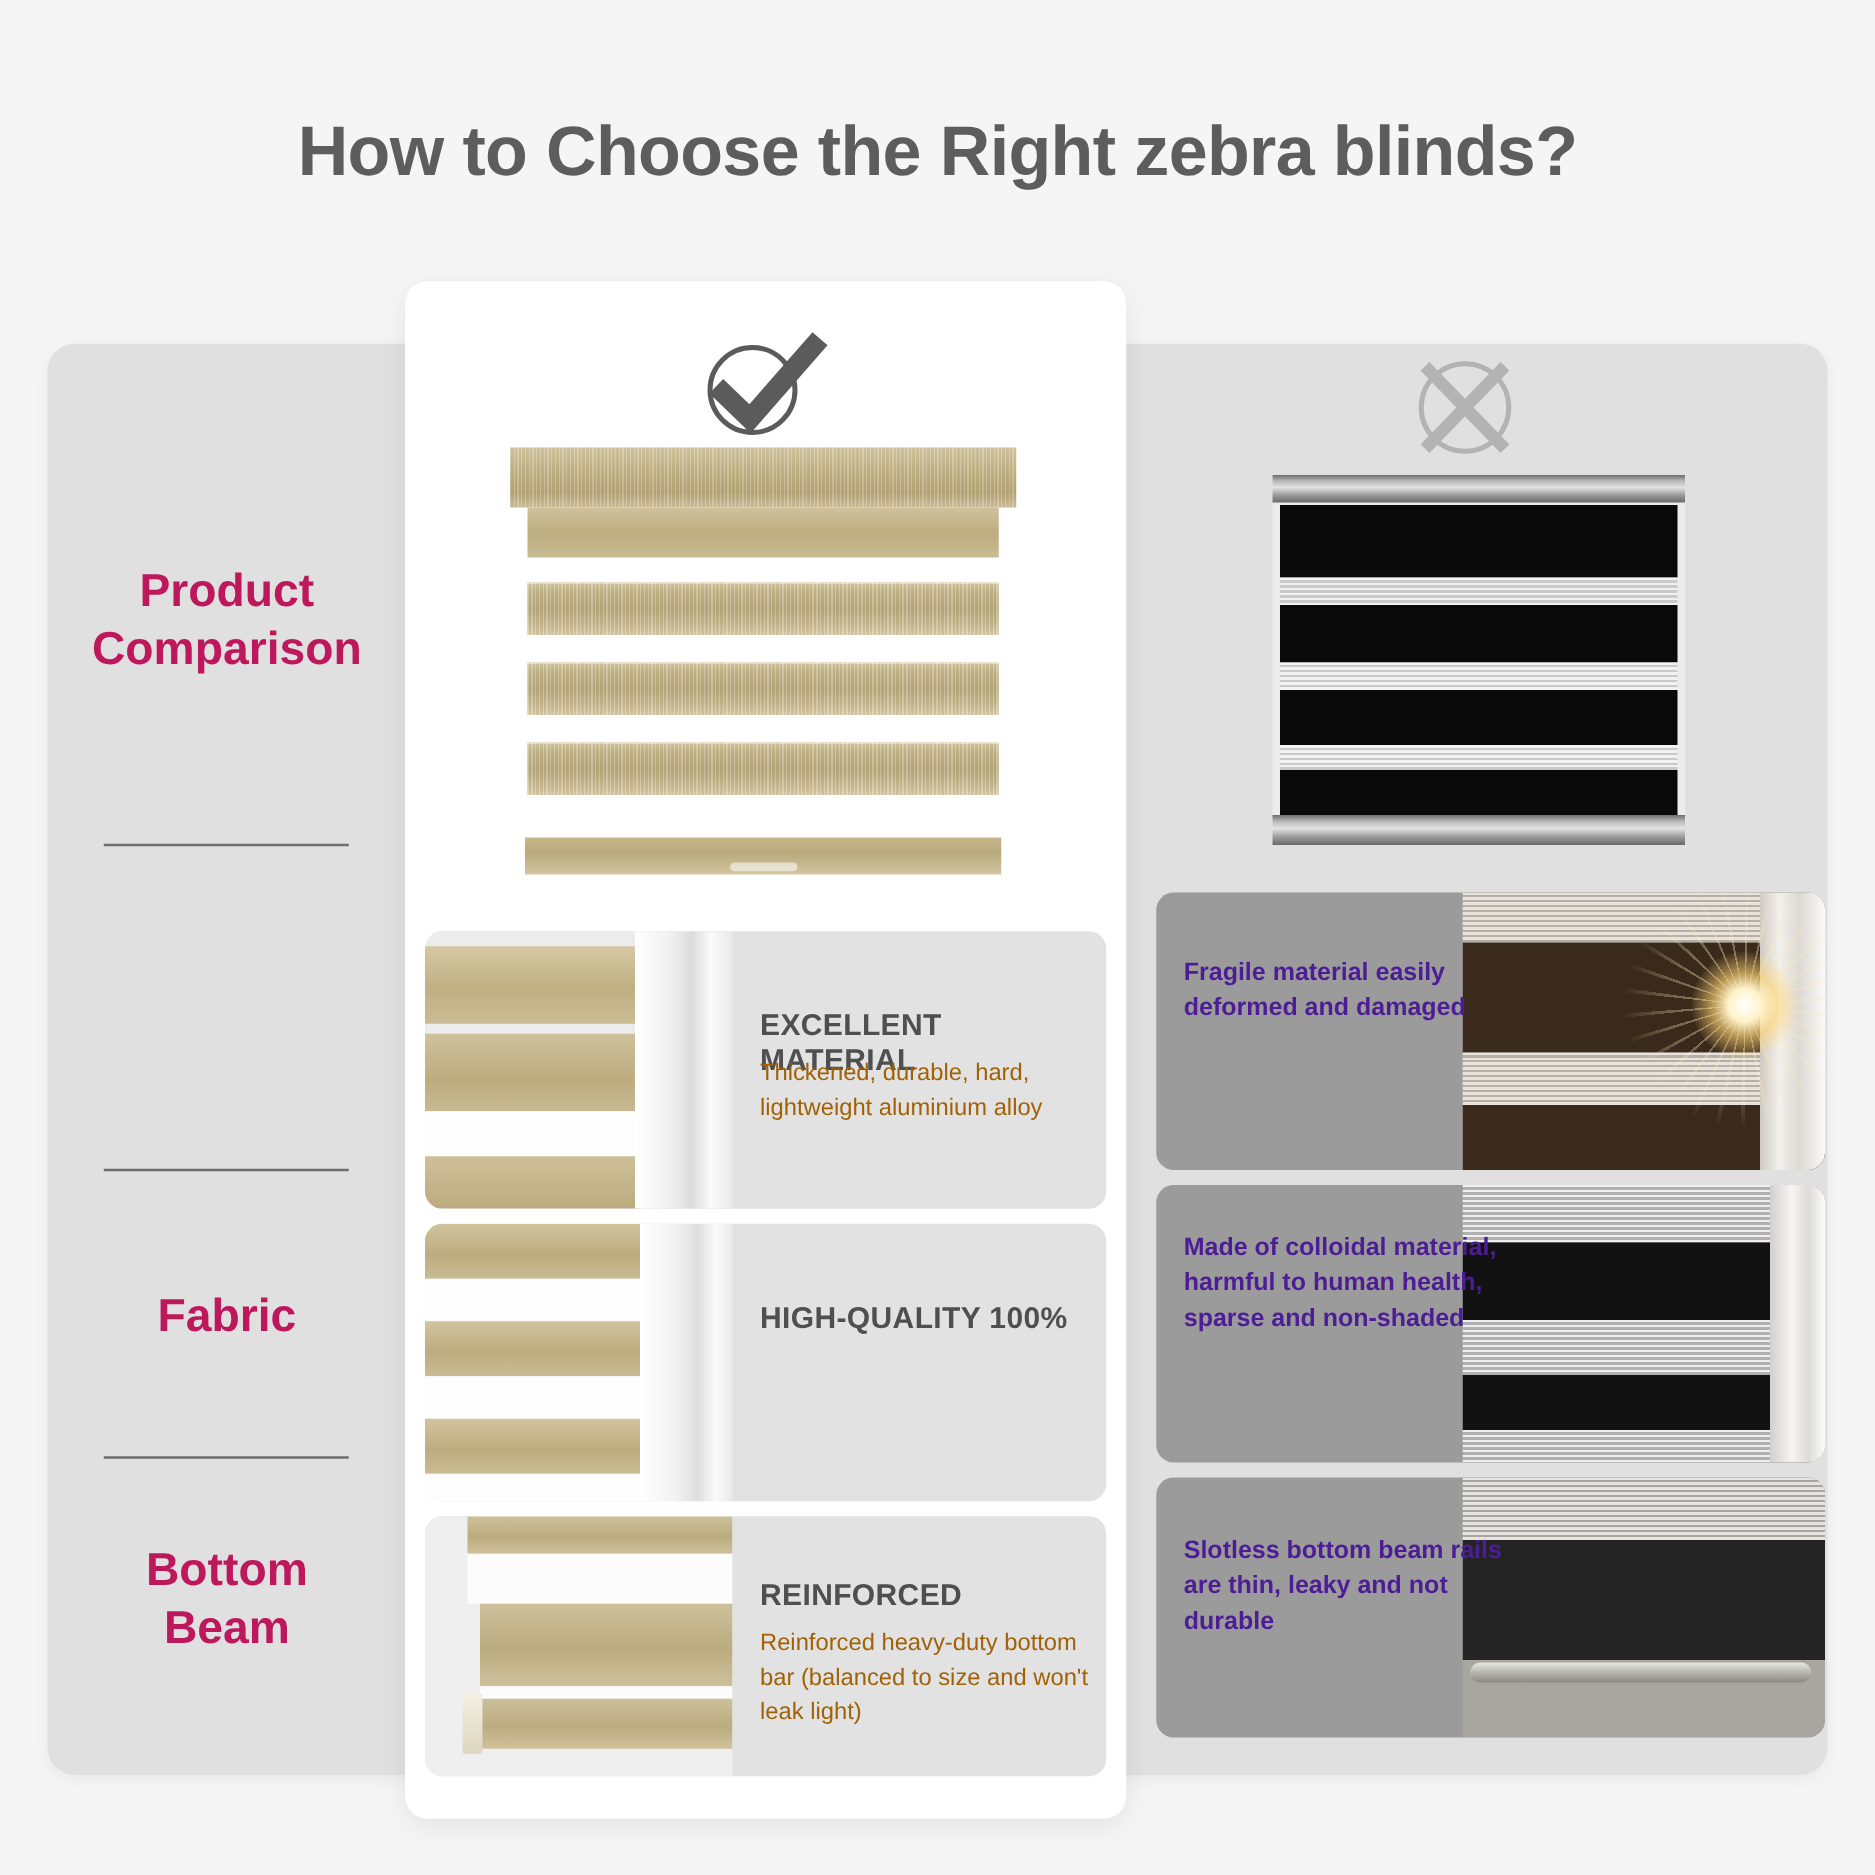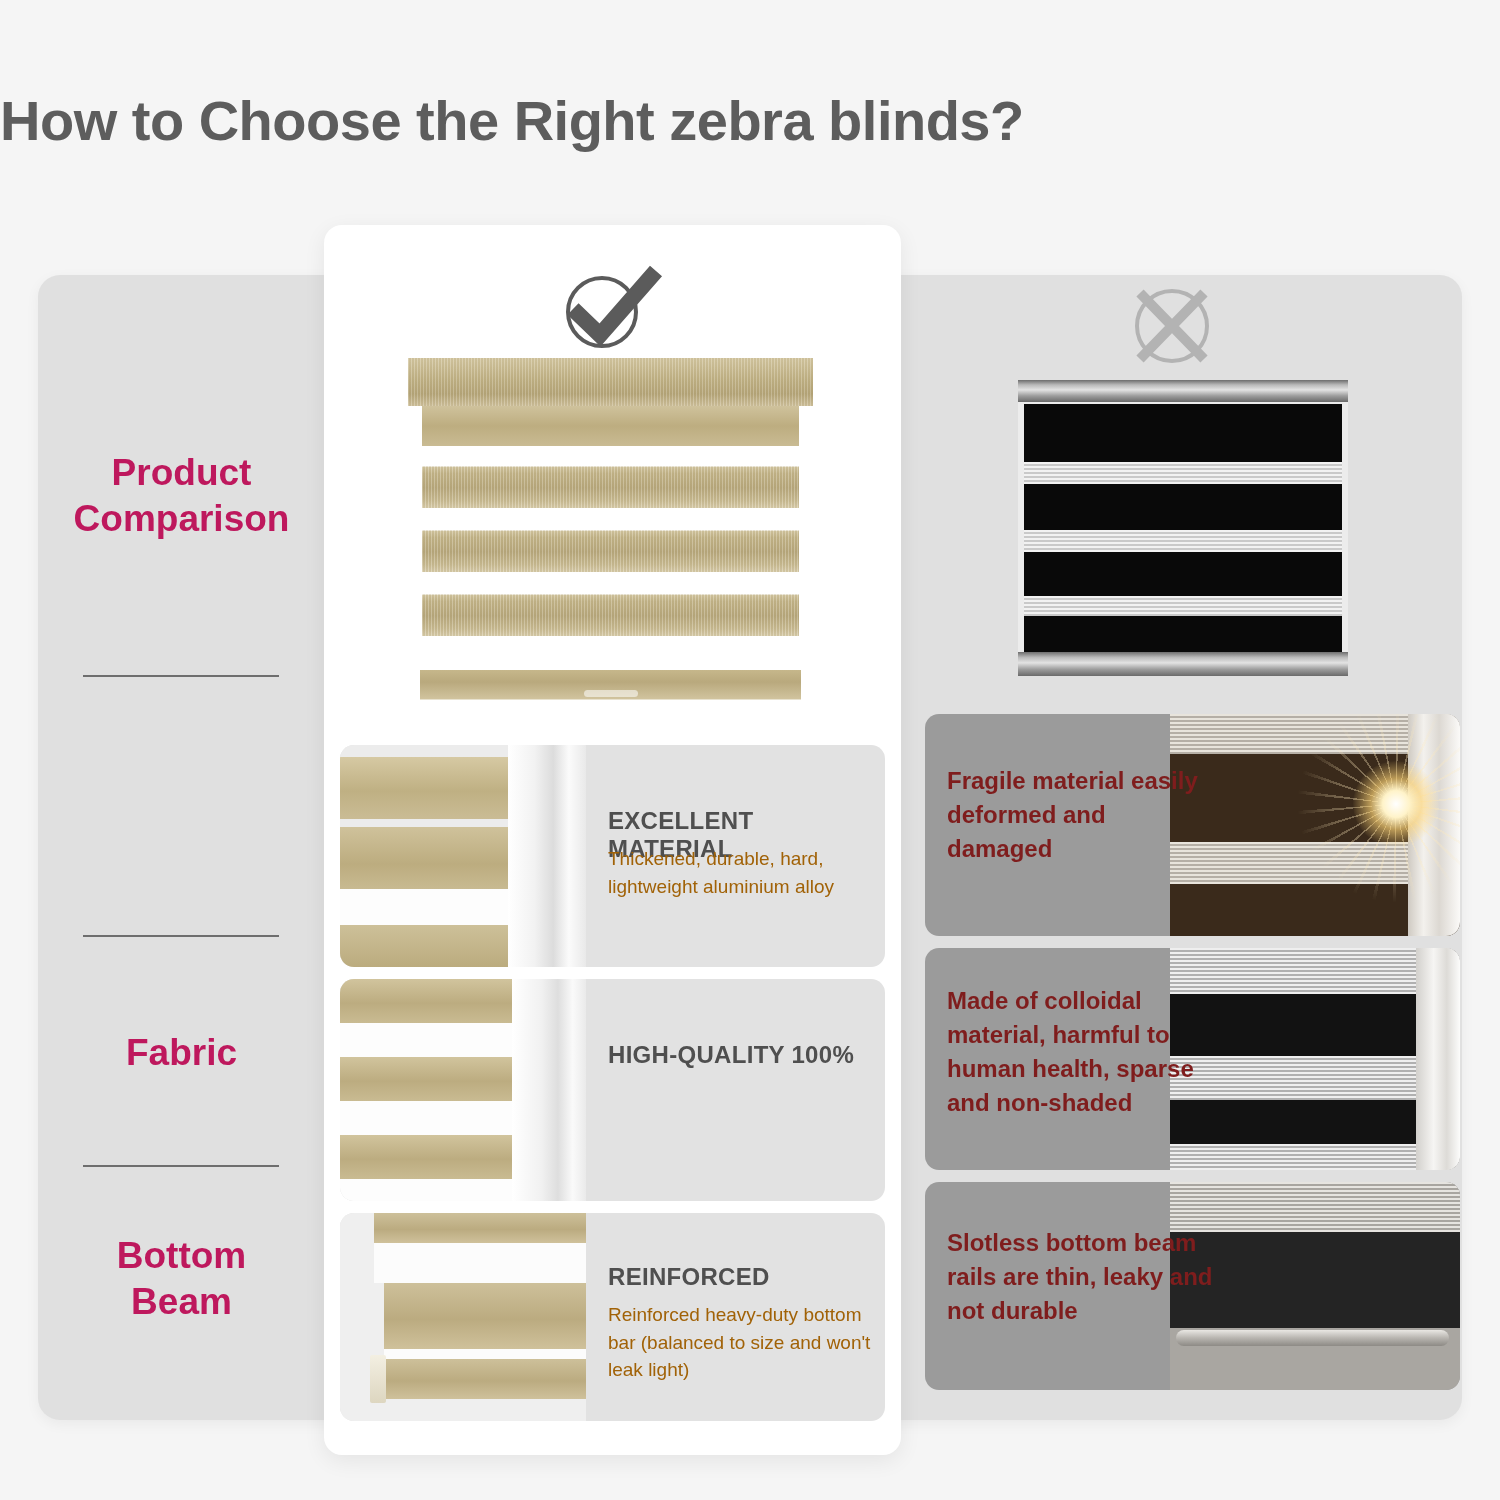--- a/index.html
+++ b/index.html
@@ -8,20 +8,21 @@
     width:1500px;height:1500px;
     background:#f5f5f5;
     font-family:"Liberation Sans","DejaVu Sans",sans-serif;
     overflow:hidden;
     position:relative;
   }
 
   
   #page-title{
     position:absolute;left:0;top:88px;width:1500px;
+    text-align:center;
     font-size:56px;font-weight:bold;color:#5d5d5d;
     letter-spacing:-0.5px;
     white-space:nowrap;
   }
 
   
   #gray-panel{
     position:absolute;left:38px;top:275px;
     width:1424px;height:1145px;
     background:#e0e0e0;border-radius:22px;
@@ -151,21 +152,21 @@
     background:linear-gradient(180deg,#f3efe2 0%,#ddd6c0 100%);
     border-radius:2px;}
 
   
   .bad-feature{
     position:absolute;left:925px;width:535px;height:222px;
     background:#9b9b9b;border-radius:14px;overflow:hidden;
   }
   .bad-copy{
     position:absolute;left:22px;top:50px;width:270px;
-    font-size:24px;font-weight:bold;color:#7f1d1d;line-height:1.42;
+    font-size:20px;font-weight:bold;color:#4c1d95;line-height:1.42;
   }
   .bad-photo{position:absolute;right:0;top:0;width:290px;height:222px;overflow:hidden;}
 
   
   .np-leak{position:absolute;inset:0;background:#b9b4ad;}
   .np-leak .wframe{position:absolute;right:0;top:0;width:52px;height:100%;
     background:linear-gradient(90deg,#cfcac2 0%,#f3f1ed 30%,#dcd8d2 60%,#fbfaf8 100%);}
   .np-leak .dark{position:absolute;left:0;width:100%;background:#3a2a1b;}
   .np-leak .sheer{position:absolute;left:0;width:100%;
     background:repeating-linear-gradient(180deg,#e8e4dc 0 2px,#b5afa6 2px 4px);}

